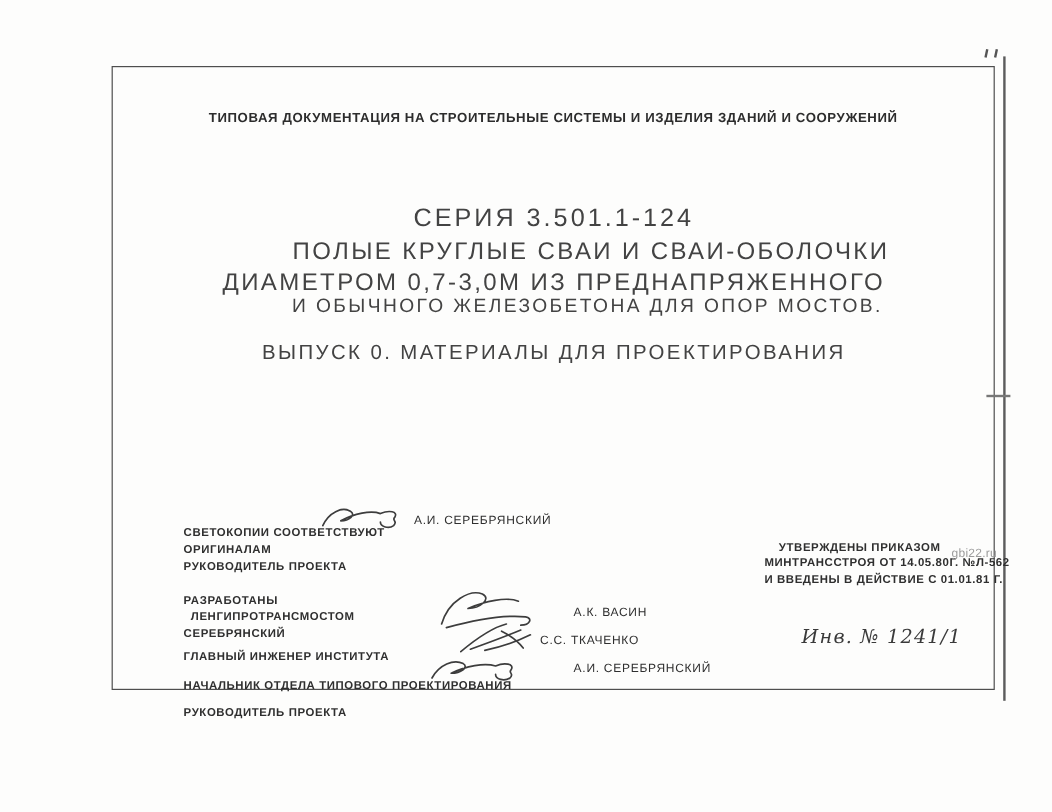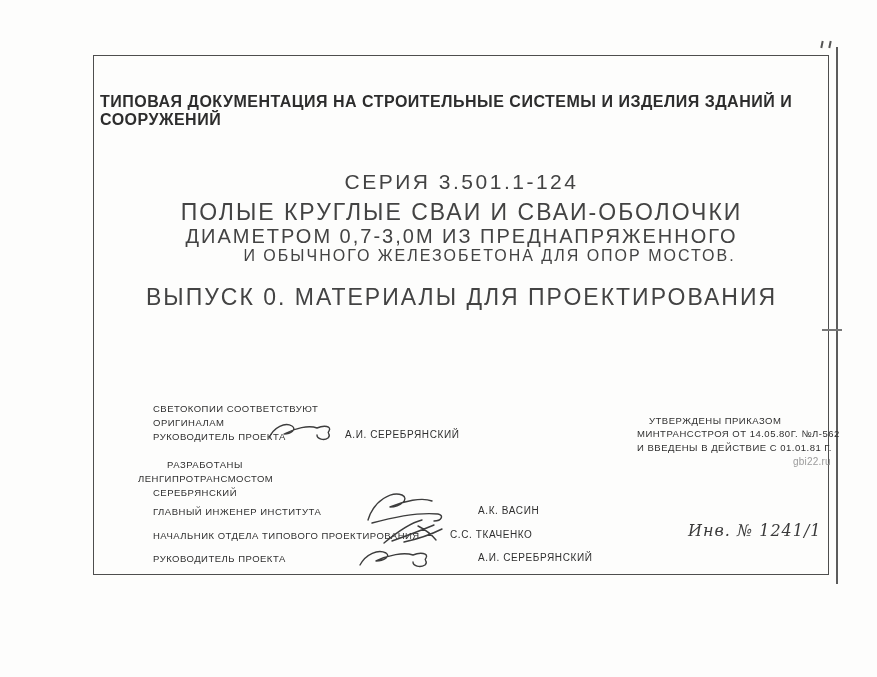--- a/index.html
+++ b/index.html
@@ -17,41 +17,41 @@
     border:1.6px solid #4e4e4e;
   }
   .outer-vline{
     left:836px;top:47px;width:2px;height:537px;background:#5c5c5c;
   }
   .corner-mark{width:2px;height:7px;background:#555;transform:rotate(12deg);}
   .fold-mark{left:822px;top:329px;width:20px;height:2px;background:#777;}
 
   
   .doc-header{
-    left:100px;top:93px;width:722px;text-align:left;
-    font-size:16px;font-weight:bold;letter-spacing:.5px;color:#2d2d2d;
+    left:100px;top:93px;width:722px;text-align:center;
+    font-size:11px;font-weight:bold;letter-spacing:.5px;color:#2d2d2d;
   }
 
   
   .title-line{left:93px;width:737px;text-align:center;color:#434343;white-space:nowrap;}
   .series   {top:170px;font-size:21px;letter-spacing:2.5px;text-align:center;}
-  .t1       {top:199px;font-size:23px;letter-spacing:2px;}
+  .t1       {top:199px;font-size:20px;letter-spacing:2px;padding-left:31px;}
   .t2       {top:225px;font-size:20px;letter-spacing:2px;}
   .t3       {top:247px;font-size:16px;letter-spacing:2px;padding-left:28px;}
-  .issue    {top:284px;font-size:23px;letter-spacing:2px;}
+  .issue    {top:284px;font-size:17px;letter-spacing:2px;}
 
   
-  .sm{font-size:9.5px;font-weight:normal;letter-spacing:.5px;color:#2f2f2f;white-space:nowrap;}
+  .sm{font-size:9.5px;font-weight:bold;letter-spacing:.5px;color:#2f2f2f;white-space:nowrap;margin-top:36px;}
   .name{font-size:10px;font-weight:normal;letter-spacing:.6px;color:#2f2f2f;white-space:nowrap;}
 
   .sig{stroke:#3d3d3d;fill:none;stroke-width:1.4;stroke-linecap:round;stroke-linejoin:round;}
 
   .inventory{
     left:668px;top:521px;font-size:16px;font-style:italic;
-    font-family:"DejaVu Serif",serif;color:#3a3a3a;letter-spacing:1px;white-space:nowrap;margin-left:20px;
+    font-family:"DejaVu Serif",serif;color:#3a3a3a;letter-spacing:1px;white-space:nowrap;
   }
   .watermark{
     left:793px;top:456px;font-size:10px;color:#9b9b9b;letter-spacing:.2px;
   }
 </style>
 </head>
 <body>
 
 <div class="abs frame"></div>
 <div class="abs outer-vline"></div>
@@ -68,22 +68,22 @@
 <div class="abs title-line issue">ВЫПУСК 0. МАТЕРИАЛЫ ДЛЯ ПРОЕКТИРОВАНИЯ</div>
 
 <div class="abs sm" style="left:153px;top:403px;">СВЕТОКОПИИ СООТВЕТСТВУЮТ</div>
 <div class="abs sm" style="left:153px;top:417px;">ОРИГИНАЛАМ</div>
 <div class="abs sm" style="left:153px;top:431px;">РУКОВОДИТЕЛЬ ПРОЕКТА</div>
 <svg class="abs" style="left:266px;top:417px;" width="72" height="32" viewBox="0 0 72 32">
   <path class="sig" d="M3,21 C8,10 19,5 26,9 C31,12 25,17 18,17 C29,11 43,8 51,11 C58,8 66,9 63,14 C60,17 66,17 62,21 C58,24 51,22 51,18"></path>
 </svg>
 <div class="abs name" style="left:345px;top:429px;">А.И. СЕРЕБРЯНСКИЙ</div>
 
-<div class="abs sm" style="left:167px;top:459px;">РАЗРАБОТАНЫ</div>
-<div class="abs sm" style="left:138px;top:473px;">ЛЕНГИПРОТРАНСМОСТОМ</div>
+<div class="abs sm" style="left:153px;top:459px;">РАЗРАБОТАНЫ</div>
+<div class="abs sm" style="left:159px;top:473px;">ЛЕНГИПРОТРАНСМОСТОМ</div>
 <div class="abs sm" style="left:153px;top:487px;">СЕРЕБРЯНСКИЙ</div>
 
 <div class="abs sm" style="left:153px;top:506px;">ГЛАВНЫЙ ИНЖЕНЕР ИНСТИТУТА</div>
 <svg class="abs" style="left:360px;top:488px;" width="88" height="40" viewBox="0 0 88 40">
   <path class="sig" d="M8,32 C14,12 32,3 42,7 C50,11 40,19 30,19 C44,13 62,9 72,13 M12,35 C34,29 58,24 78,26 C84,27 82,33 74,33"></path>
 </svg>
 <div class="abs name" style="left:478px;top:505px;">А.К. ВАСИН</div>
 
 <div class="abs sm" style="left:153px;top:530px;">НАЧАЛЬНИК ОТДЕЛА ТИПОВОГО ПРОЕКТИРОВАНИЯ</div>
 <svg class="abs" style="left:374px;top:517px;" width="74" height="30" viewBox="0 0 74 30">

